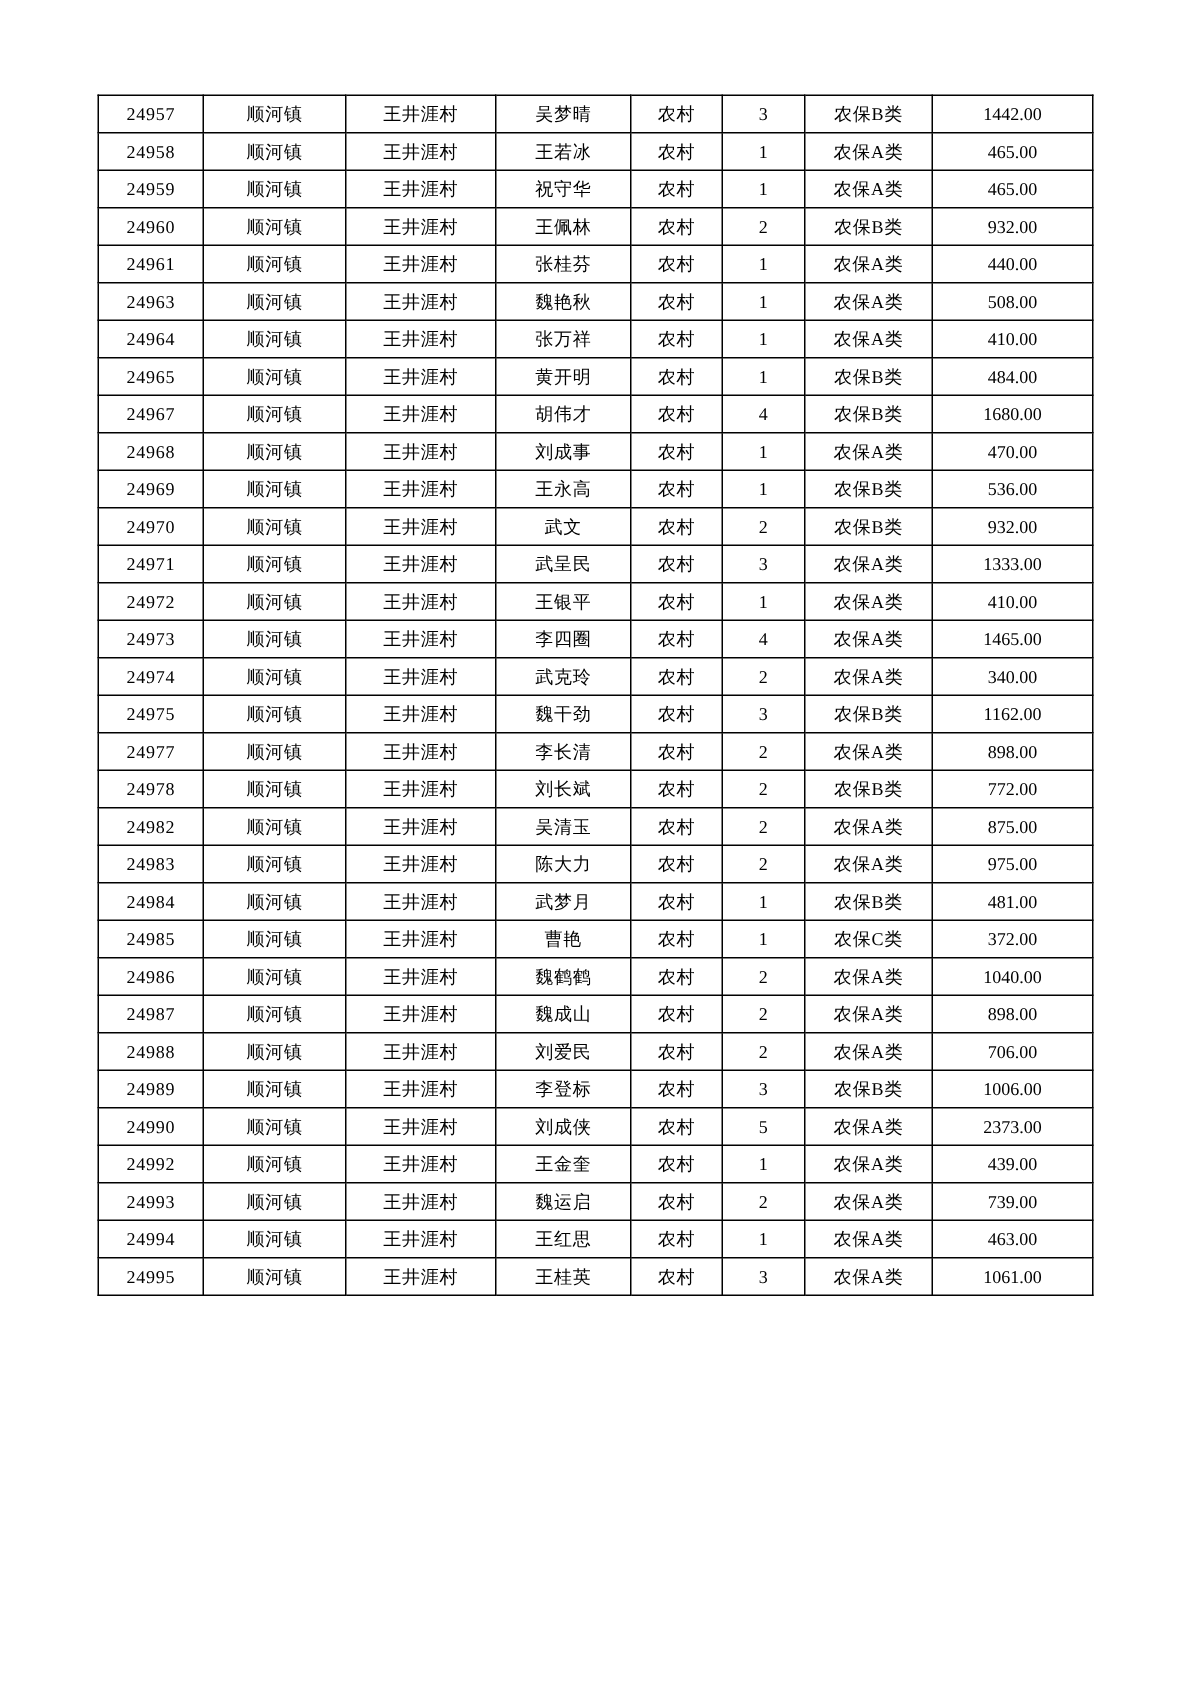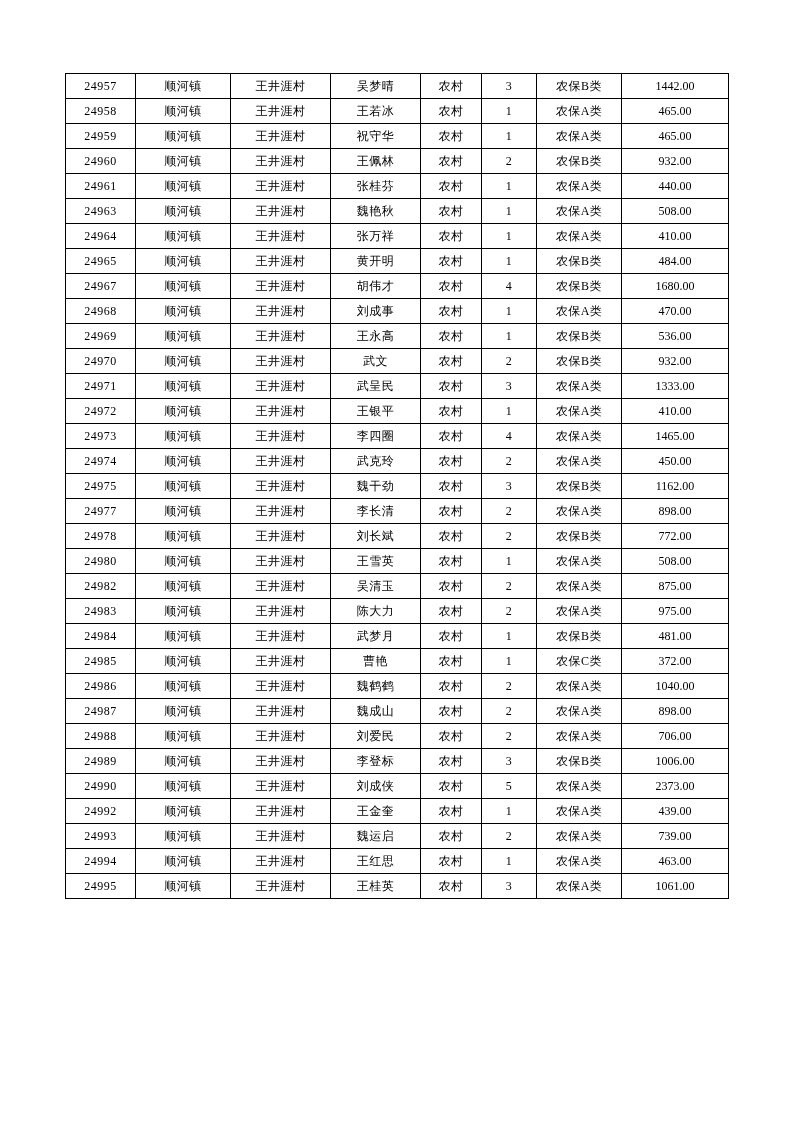--- a/index.html
+++ b/index.html
@@ -17,21 +17,21 @@
   .page {
     position: absolute;
     left: 0; top: 0;
     width: 793px;
     height: 1122px;
     background: #ffffff;
   }
   table.data-table {
     position: absolute;
     left: 65px;
-    top: 73px;
+    top: 63px;
     border-collapse: collapse;
     table-layout: fixed;
     width: 663px;
   }
   table.data-table td {
     border: 1px solid #000000;
     height: 24px;
     padding: 0 2px;
     font-size: 12px;
     text-align: center;
@@ -210,21 +210,21 @@
           <td class="col-amount">1465.00</td>
         </tr>
         <tr>
           <td class="col-serial">24974</td>
           <td class="col-town">顺河镇</td>
           <td class="col-village">王井涯村</td>
           <td class="col-name">武克玲</td>
           <td class="col-category">农村</td>
           <td class="col-count">2</td>
           <td class="col-class">农保A类</td>
-          <td class="col-amount">450.00</td>
+          <td class="col-amount">340.00</td>
         </tr>
         <tr>
           <td class="col-serial">24975</td>
           <td class="col-town">顺河镇</td>
           <td class="col-village">王井涯村</td>
           <td class="col-name">魏干劲</td>
           <td class="col-category">农村</td>
           <td class="col-count">3</td>
           <td class="col-class">农保B类</td>
           <td class="col-amount">1162.00</td>
@@ -241,30 +241,20 @@
         </tr>
         <tr>
           <td class="col-serial">24978</td>
           <td class="col-town">顺河镇</td>
           <td class="col-village">王井涯村</td>
           <td class="col-name">刘长斌</td>
           <td class="col-category">农村</td>
           <td class="col-count">2</td>
           <td class="col-class">农保B类</td>
           <td class="col-amount">772.00</td>
-        </tr>
-        <tr>
-          <td class="col-serial">24980</td>
-          <td class="col-town">顺河镇</td>
-          <td class="col-village">王井涯村</td>
-          <td class="col-name">王雪英</td>
-          <td class="col-category">农村</td>
-          <td class="col-count">1</td>
-          <td class="col-class">农保A类</td>
-          <td class="col-amount">508.00</td>
         </tr>
         <tr>
           <td class="col-serial">24982</td>
           <td class="col-town">顺河镇</td>
           <td class="col-village">王井涯村</td>
           <td class="col-name">吴清玉</td>
           <td class="col-category">农村</td>
           <td class="col-count">2</td>
           <td class="col-class">农保A类</td>
           <td class="col-amount">875.00</td>

